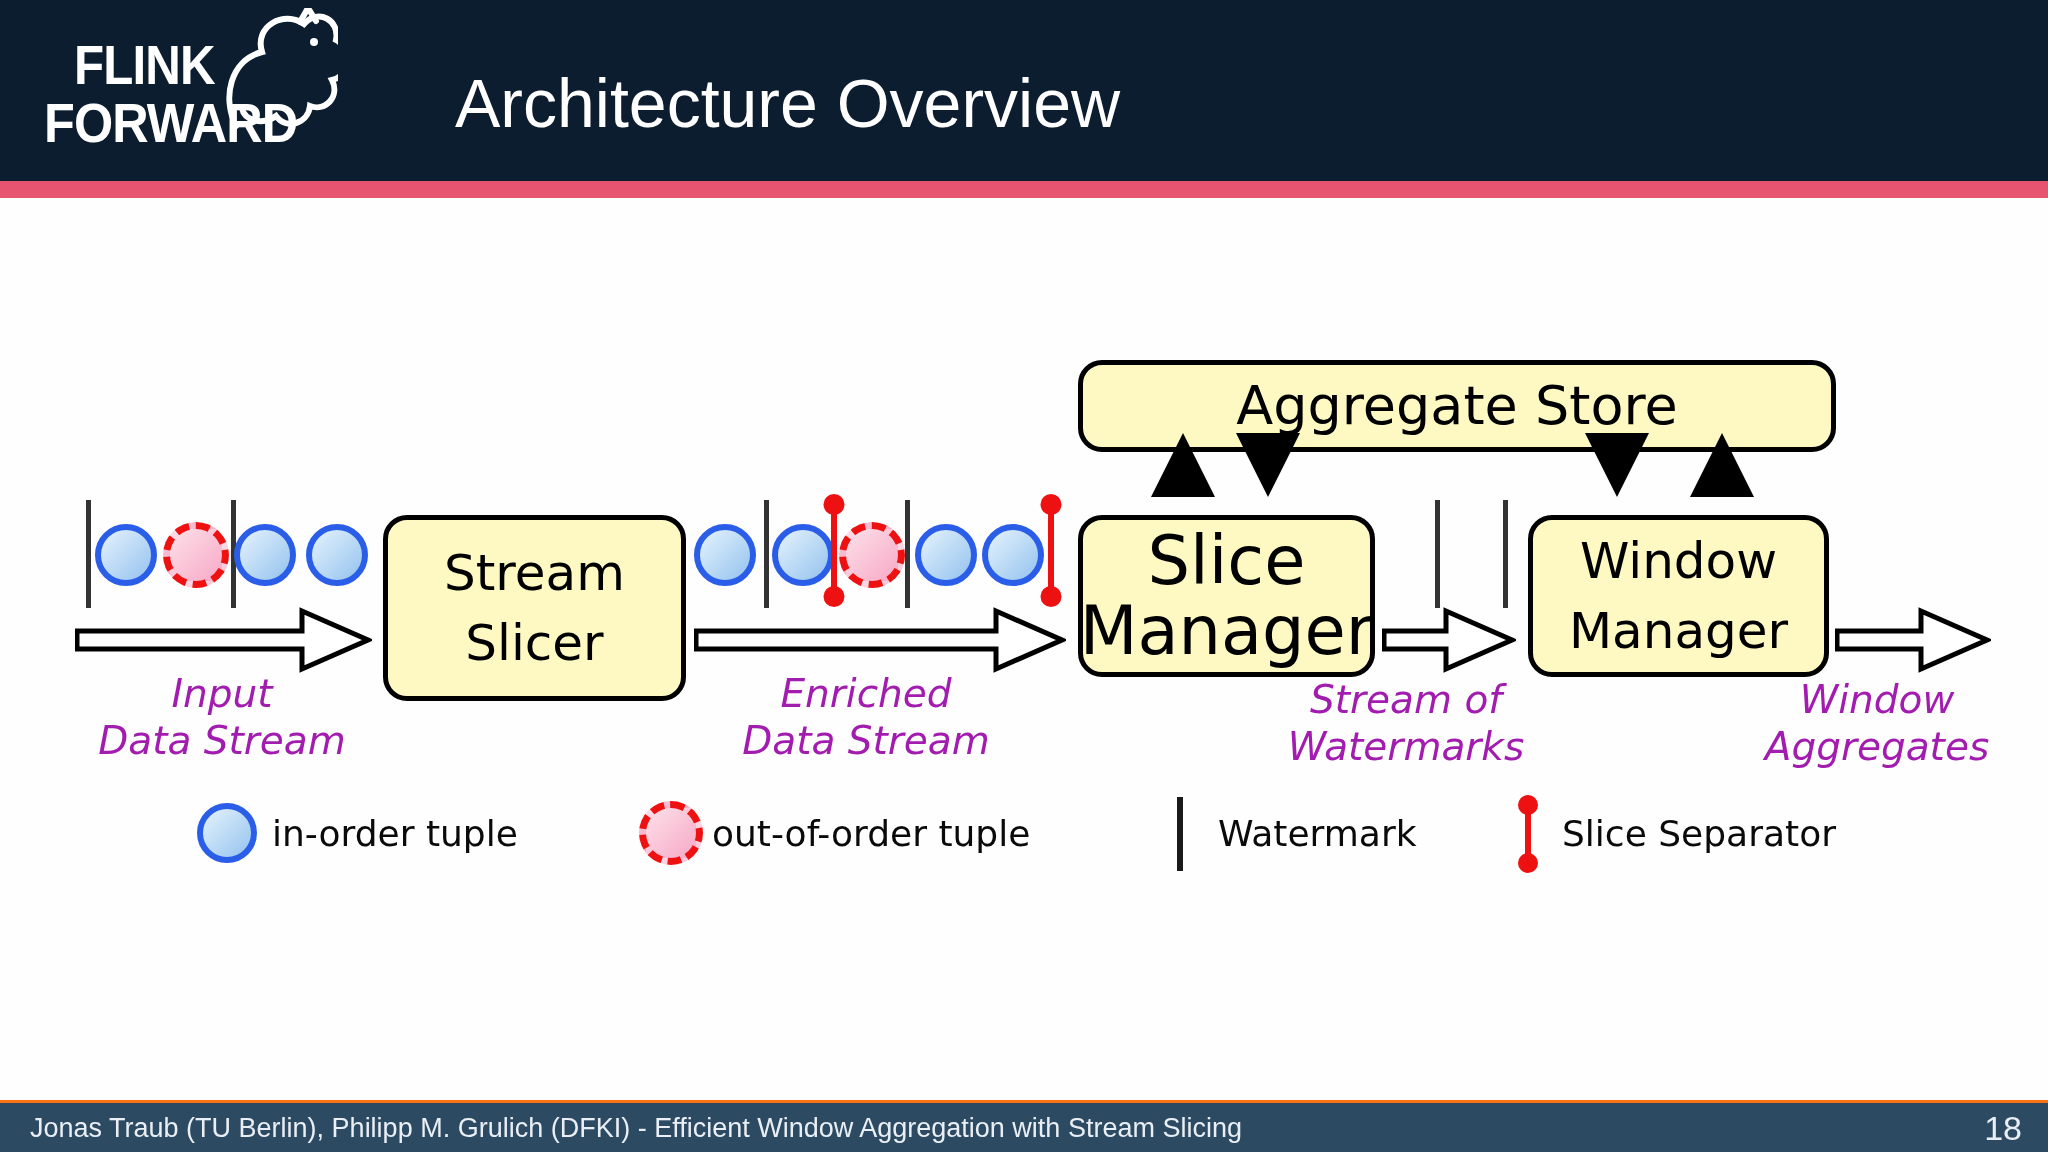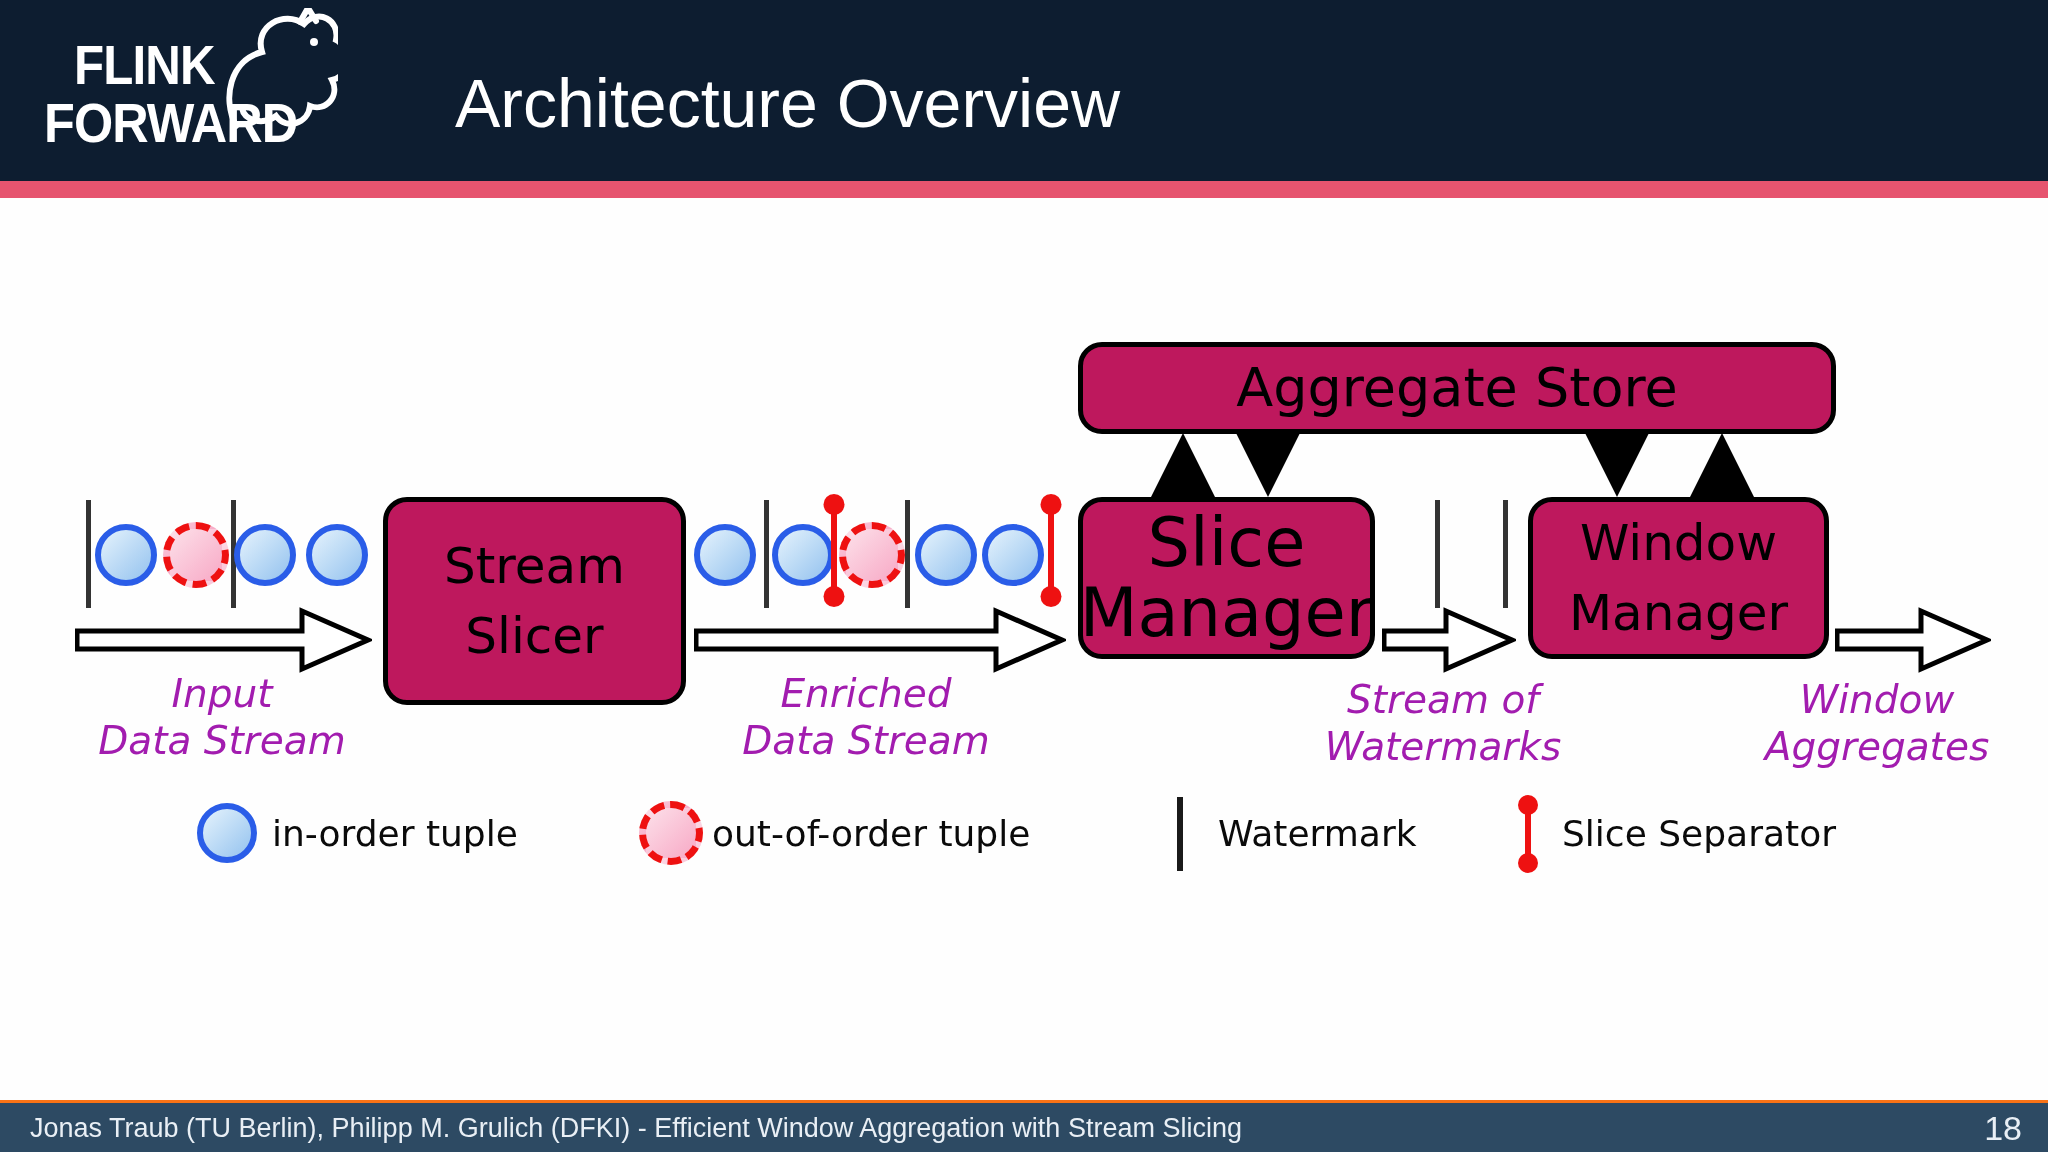--- a/index.html
+++ b/index.html
@@ -12,27 +12,27 @@
   .accent-bar{position:absolute;left:0;top:181px;width:2048px;height:17px;background:var(--accent-pink,#e6546f);}
   .logo{position:absolute;left:22px;top:6px;width:330px;height:170px;color:#fff;}
   .logo-line1{position:absolute;left:52px;top:26px;font-family:"Liberation Sans",sans-serif;
     font-weight:bold;font-size:56px;letter-spacing:-1px;transform:scaleX(0.88);transform-origin:left;}
   .logo-line2{position:absolute;left:22px;top:84px;font-family:"Liberation Sans",sans-serif;
     font-weight:bold;font-size:56px;letter-spacing:-1px;transform:scaleX(0.90);transform-origin:left;}
   .squirrel{position:absolute;left:196px;top:2px;}
   .slide-title{position:absolute;left:455px;top:64px;color:#fff;
     font-family:"Liberation Sans",sans-serif;font-size:68px;white-space:nowrap;}
   
-  .box{position:absolute;background:#be185d;border:5px solid var(--ink,#000);border-radius:24px;
+  .box{position:absolute;background:#fef9c3;border:5px solid var(--ink,#000);border-radius:24px;
     display:flex;flex-direction:column;align-items:center;justify-content:center;
-    color:var(--ink,#000);text-align:center;box-sizing:border-box;}
+    color:var(--ink,#000);text-align:center;box-sizing:border-box;margin-top:18px;}
   .box span{display:block;line-height:70px;white-space:nowrap;}
   .box-aggregate{left:1078px;top:342px;width:758px;height:92px;font-size:54px;}
   .box-aggregate span{line-height:60px;}
-  .box-slicer{left:383px;top:497px;width:303px;height:208px;font-size:50px;}
+  .box-slicer{left:383px;top:497px;width:303px;height:186px;font-size:50px;}
   .box-slice-mgr{left:1078px;top:497px;width:297px;height:162px;font-size:67px;}
   .box-window-mgr{left:1528px;top:497px;width:301px;height:162px;font-size:50px;}
   
   .tri{position:absolute;width:0;height:0;top:433px;}
   .tri-up{border-left:32px solid transparent;border-right:32px solid transparent;border-bottom:64px solid var(--ink,#000);}
   .tri-down{border-left:32px solid transparent;border-right:32px solid transparent;border-top:64px solid var(--ink,#000);}
   
   .stream-layer{position:absolute;inset:0;pointer-events:none;}
   .st{position:absolute;box-sizing:border-box;}
   .st-watermark{top:500px;width:5px;height:108px;background:var(--watermark-gray,#333);}
@@ -153,21 +153,21 @@
 </svg>
 
 <div class="flow-label" style="left:32px;top:670px">
   <div>Input</div>
   <div>Data Stream</div>
 </div>
 <div class="flow-label" style="left:676px;top:670px">
   <div>Enriched</div>
   <div>Data Stream</div>
 </div>
-<div class="flow-label" style="left:1253px;top:676px">
+<div class="flow-label" style="left:1216px;top:676px">
   <div>Stream of</div>
   <div>Watermarks</div>
 </div>
 <div class="flow-label" style="left:1687px;top:676px">
   <div>Window</div>
   <div>Aggregates</div>
 </div>
 
 <div class="legend-item-icon lg-circle-blue"></div>
 <div class="legend-label" style="left:272px">in-order tuple</div>

